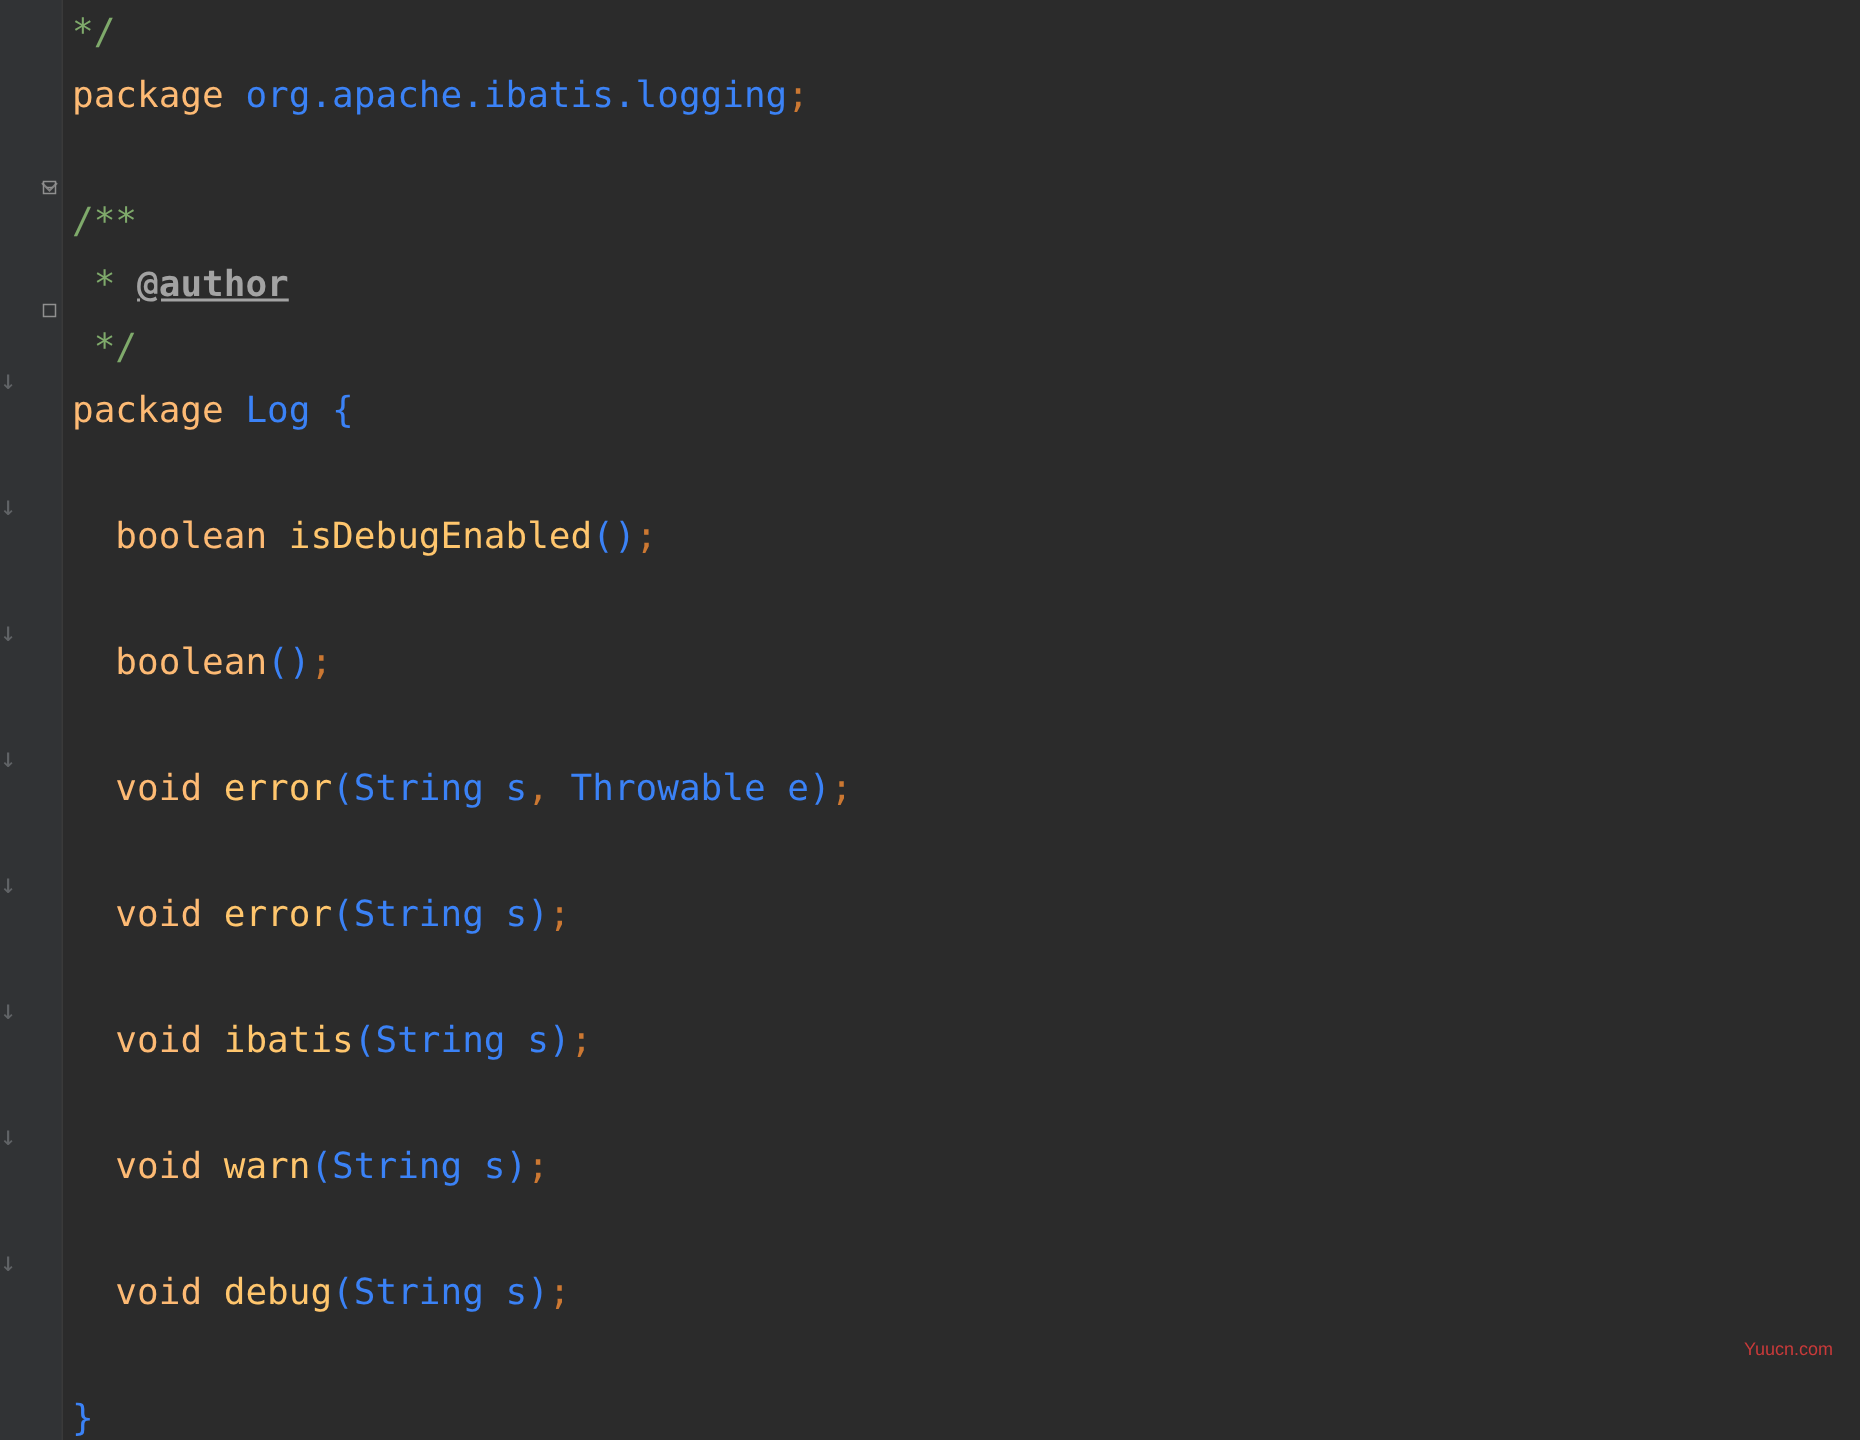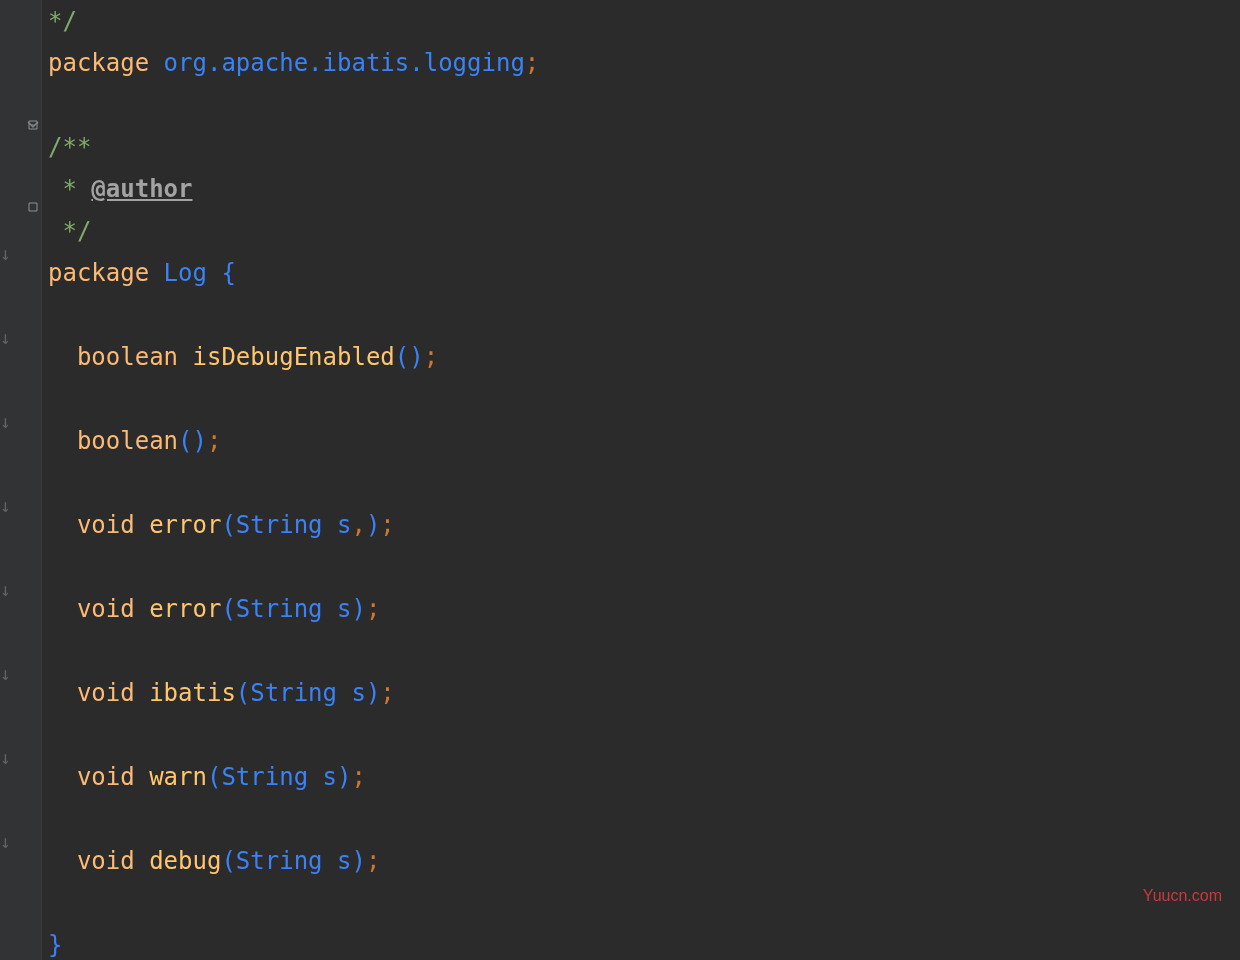--- a/index.html
+++ b/index.html
@@ -58,21 +58,21 @@
     .punct { color: #cc7832; }
     .method { color: #ffc66d; }
     .author-tag { color: #a3a3a3; font-weight: bold; text-decoration: underline; }
     .author-name { color: #808080; font-style: italic; }
     .watermark {
       position: absolute;
       bottom: 50px;
       right: 18px;
       color: #c93a3a;
       font-family: Arial, sans-serif;
-      font-size: 16px;
+      font-size: 12px;
       font-weight: normal;
     }
   </style>
 </head>
 <body>
 
 <div class="gutter">
   <div class="gutter-icon fold-icon" style="top:118px;">
     <svg width="12" height="12" viewBox="0 0 12 12">
         <path d="M1 3 L6 8 L11 3" stroke="#808080" stroke-width="1.5" fill="none"></path>
@@ -103,21 +103,21 @@
   <div class="line"><span></span></div>
   <div class="line"><span class="comment-star">/**</span></div>
   <div class="line"><span class="comment-star"> * </span><span class="author-tag">@author</span></div>
   <div class="line"><span class="comment-star"> */</span></div>
   <div class="line"><span class="keyword">package</span><span class="default"> Log </span><span class="default">{</span></div>
   <div class="line"><span></span></div>
   <div class="line"><span>  </span><span class="keyword">boolean</span><span class="method"> isDebugEnabled</span><span class="default">()</span><span class="punct">;</span></div>
   <div class="line"><span></span></div>
   <div class="line"><span>  </span><span class="keyword">boolean</span><span class="default">()</span><span class="punct">;</span></div>
   <div class="line"><span></span></div>
-  <div class="line"><span>  </span><span class="keyword">void</span><span class="method"> error</span><span class="default">(</span><span class="default">String s</span><span class="punct">,</span><span class="default">)</span><span class="punct">;</span></div>
+  <div class="line"><span>  </span><span class="keyword">void</span><span class="method"> error</span><span class="default">(</span><span class="default">String s</span><span class="punct">,</span><span class="default"> Throwable e</span><span class="default">)</span><span class="punct">;</span></div>
   <div class="line"><span></span></div>
   <div class="line"><span>  </span><span class="keyword">void</span><span class="method"> error</span><span class="default">(</span><span class="default">String s</span><span class="default">)</span><span class="punct">;</span></div>
   <div class="line"><span></span></div>
   <div class="line"><span>  </span><span class="keyword">void</span><span class="method"> ibatis</span><span class="default">(</span><span class="default">String s</span><span class="default">)</span><span class="punct">;</span></div>
   <div class="line"><span></span></div>
   <div class="line"><span>  </span><span class="keyword">void</span><span class="method"> warn</span><span class="default">(</span><span class="default">String s</span><span class="default">)</span><span class="punct">;</span></div>
   <div class="line"><span></span></div>
   <div class="line"><span>  </span><span class="keyword">void</span><span class="method"> debug</span><span class="default">(</span><span class="default">String s</span><span class="default">)</span><span class="punct">;</span></div>
   <div class="line"><span></span></div>
   <div class="line"><span class="default">}</span></div>

